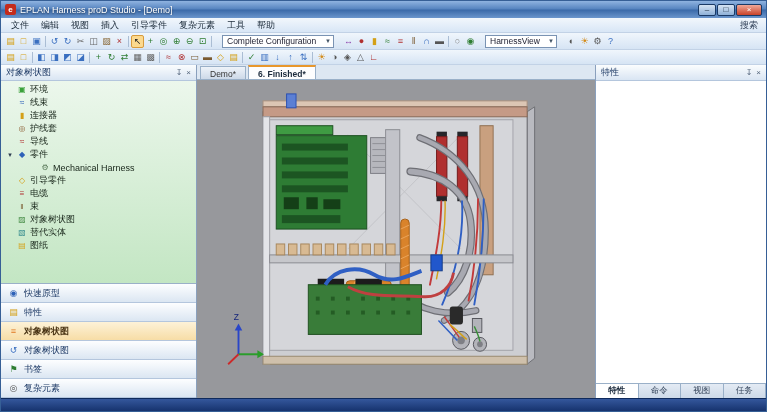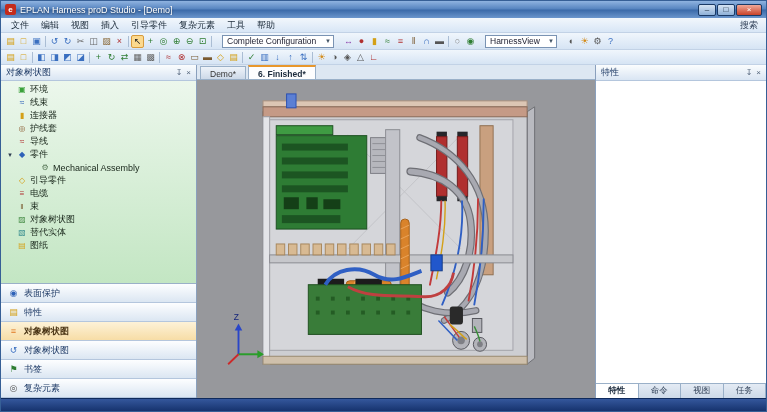--- a/index.html
+++ b/index.html
@@ -170,21 +170,21 @@
 
           <div class="tree-item">
             <span class="expander">▾</span>
             <span class="t-icon" style="color: rgb(46, 98, 184);">◆</span>
             <span>零件</span>
           </div>
 
           <div class="tree-item indent">
             <span class="expander"></span>
             <span class="t-icon" style="color: rgb(90, 122, 90);">⚙</span>
-            <span>Mechanical Assembly</span>
+            <span>Mechanical Harness</span>
           </div>
 
           <div class="tree-item">
             <span class="expander"></span>
             <span class="t-icon" style="color: rgb(212, 160, 23);">◇</span>
             <span>引导零件</span>
           </div>
 
           <div class="tree-item">
             <span class="expander"></span>
@@ -213,21 +213,21 @@
           <div class="tree-item">
             <span class="expander"></span>
             <span class="t-icon" style="color: rgb(212, 160, 23);">▤</span>
             <span>图纸</span>
           </div>
         </div>
       <div class="stack">
 
           <div class="stack-btn">
             <span class="s-icon" style="color: rgb(46, 98, 184);">◉</span>
-            <span>表面保护</span>
+            <span>快速原型</span>
           </div>
 
           <div class="stack-btn">
             <span class="s-icon" style="color: rgb(212, 160, 23);">▤</span>
             <span>特性</span>
           </div>
 
           <div class="stack-btn active">
             <span class="s-icon" style="color: rgb(224, 120, 32);">≡</span>
             <span>对象树状图</span>

